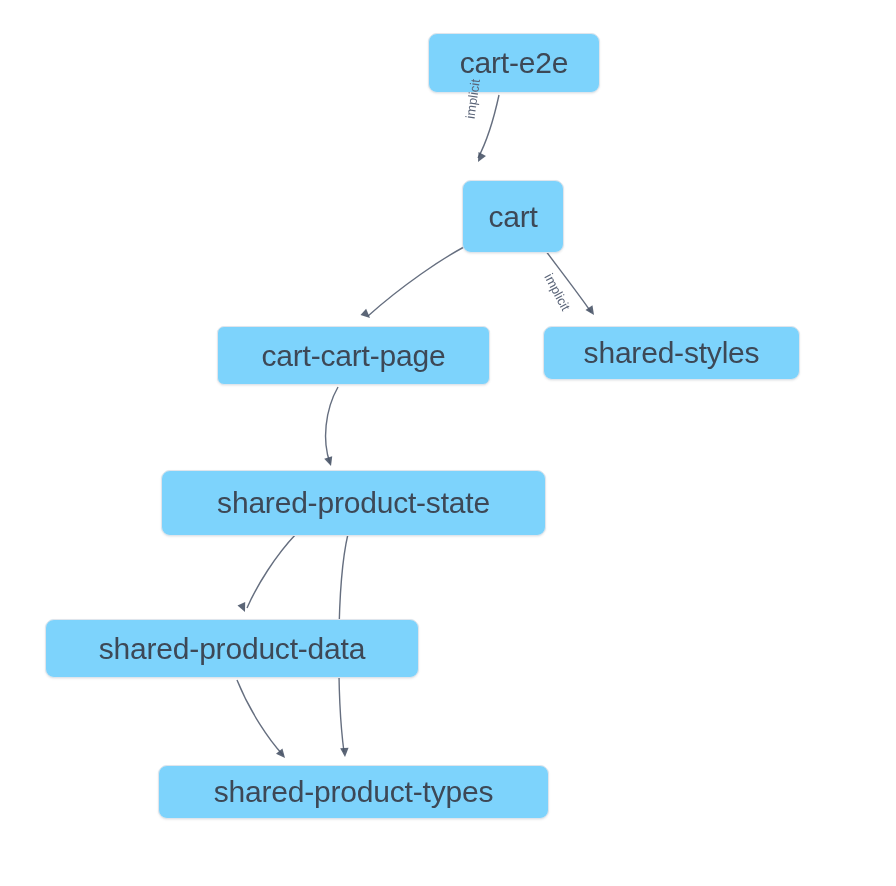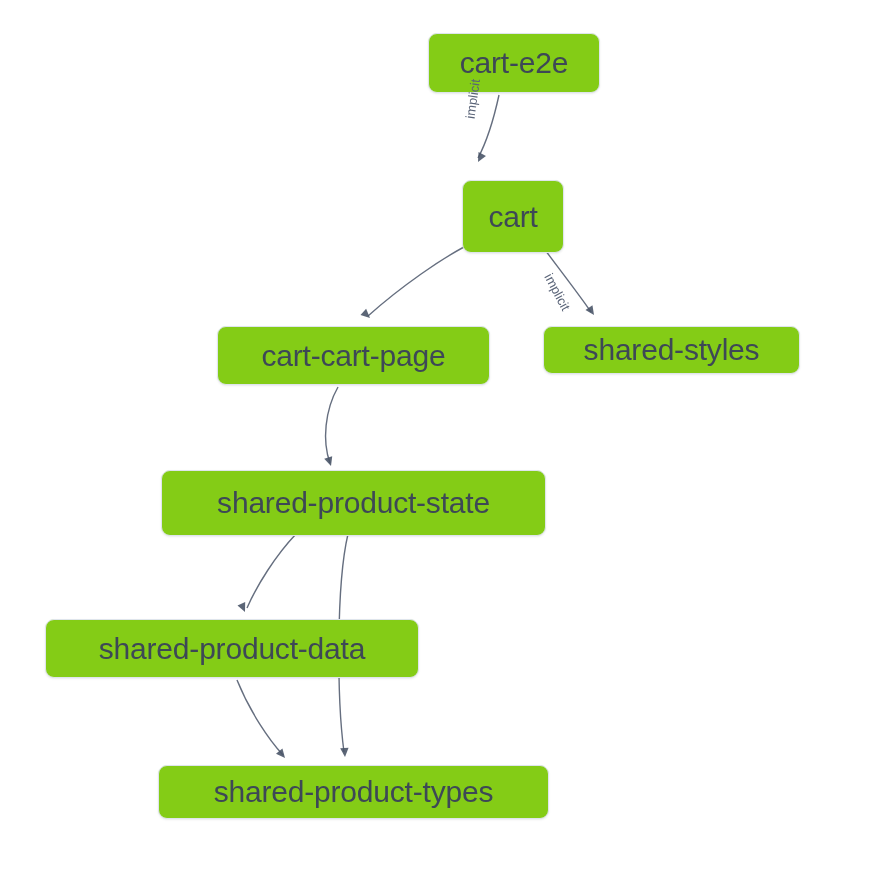--- a/index.html
+++ b/index.html
@@ -35,21 +35,21 @@
     stroke-width: 1.4;
     opacity: 0.85;
   }
   .edge-head {
     fill: #4a5568;
     opacity: 0.9;
   }
   .node {
     position: absolute;
     box-sizing: border-box;
-    background: #84cc16;
+    background: #7dd3fc;
     border: 1px solid #dfe5ec;
     border-radius: 9px;
     display: flex;
     align-items: center;
     justify-content: center;
     color: #3d4856;
     box-shadow: 0 1px 2px rgba(45, 55, 72, 0.10);
   }
   .node-label {
     font-family: "Liberation Sans", sans-serif;
@@ -92,24 +92,24 @@
       <polygon points="0,0 -9,-4.2 -9,4.2" class="edge-head" transform="translate(285,758) rotate(50)"></polygon>
     </svg>
 
   <div id="node-layer">
       <div class="node" style="left: 428px; top: 33px; width: 172px; height: 60px;">
         <span class="node-label">cart-e2e</span>
       </div>
       <div class="node" style="left: 462px; top: 180px; width: 102px; height: 73px;">
         <span class="node-label">cart</span>
       </div>
-      <div class="node" style="left: 217px; top: 326px; width: 273px; height: 59px;">
+      <div class="node" style="left: 217px; top: 326px; width: 273px; height: 59px; border-radius: 7px;">
         <span class="node-label">cart-cart-page</span>
       </div>
-      <div class="node" style="left: 543px; top: 326px; width: 257px; height: 48px;">
+      <div class="node" style="left: 543px; top: 326px; width: 257px; height: 54px;">
         <span class="node-label">shared-styles</span>
       </div>
       <div class="node" style="left: 161px; top: 470px; width: 385px; height: 66px;">
         <span class="node-label">shared-product-state</span>
       </div>
       <div class="node" style="left: 45px; top: 619px; width: 374px; height: 59px;">
         <span class="node-label">shared-product-data</span>
       </div>
       <div class="node" style="left: 158px; top: 765px; width: 391px; height: 54px;">
         <span class="node-label">shared-product-types</span>

